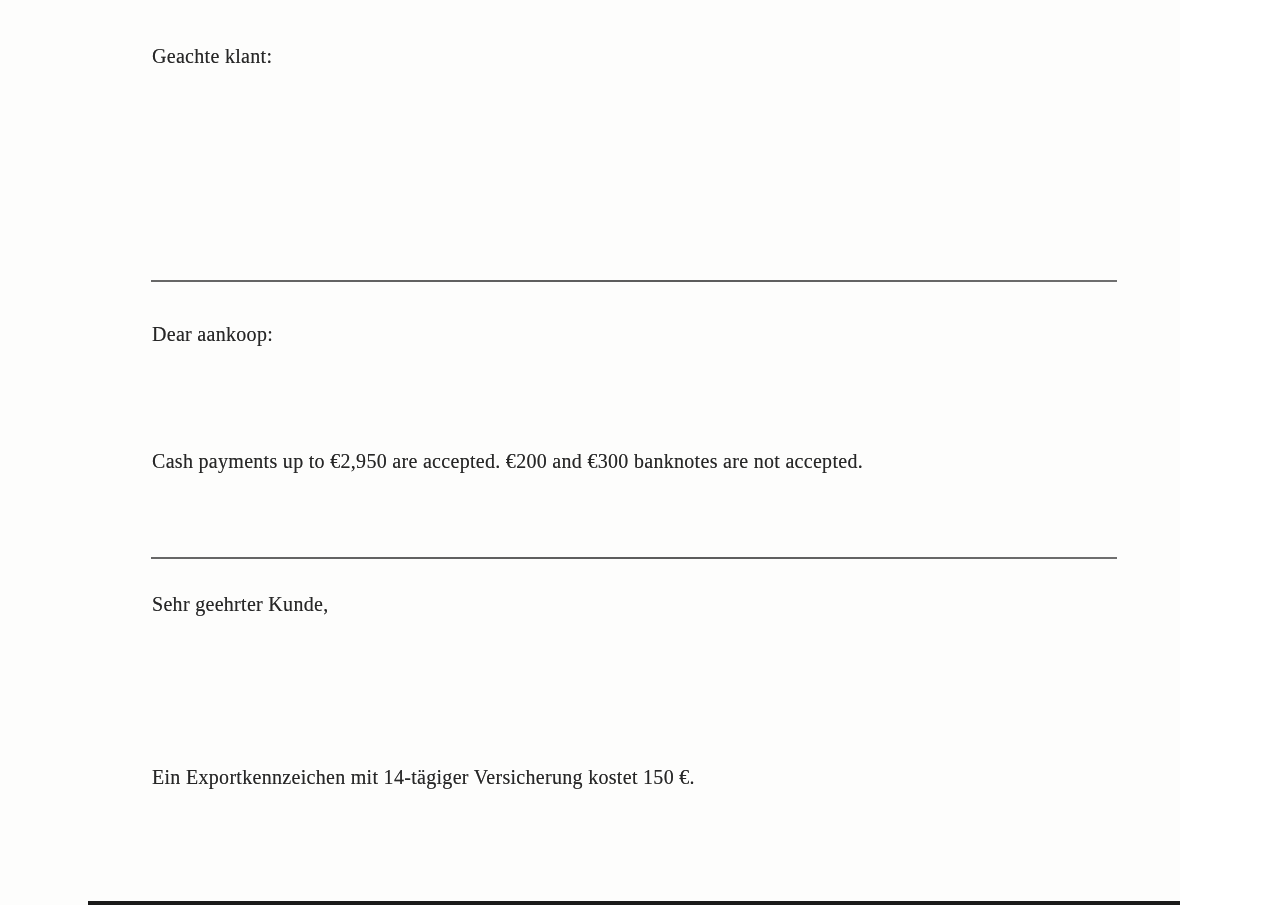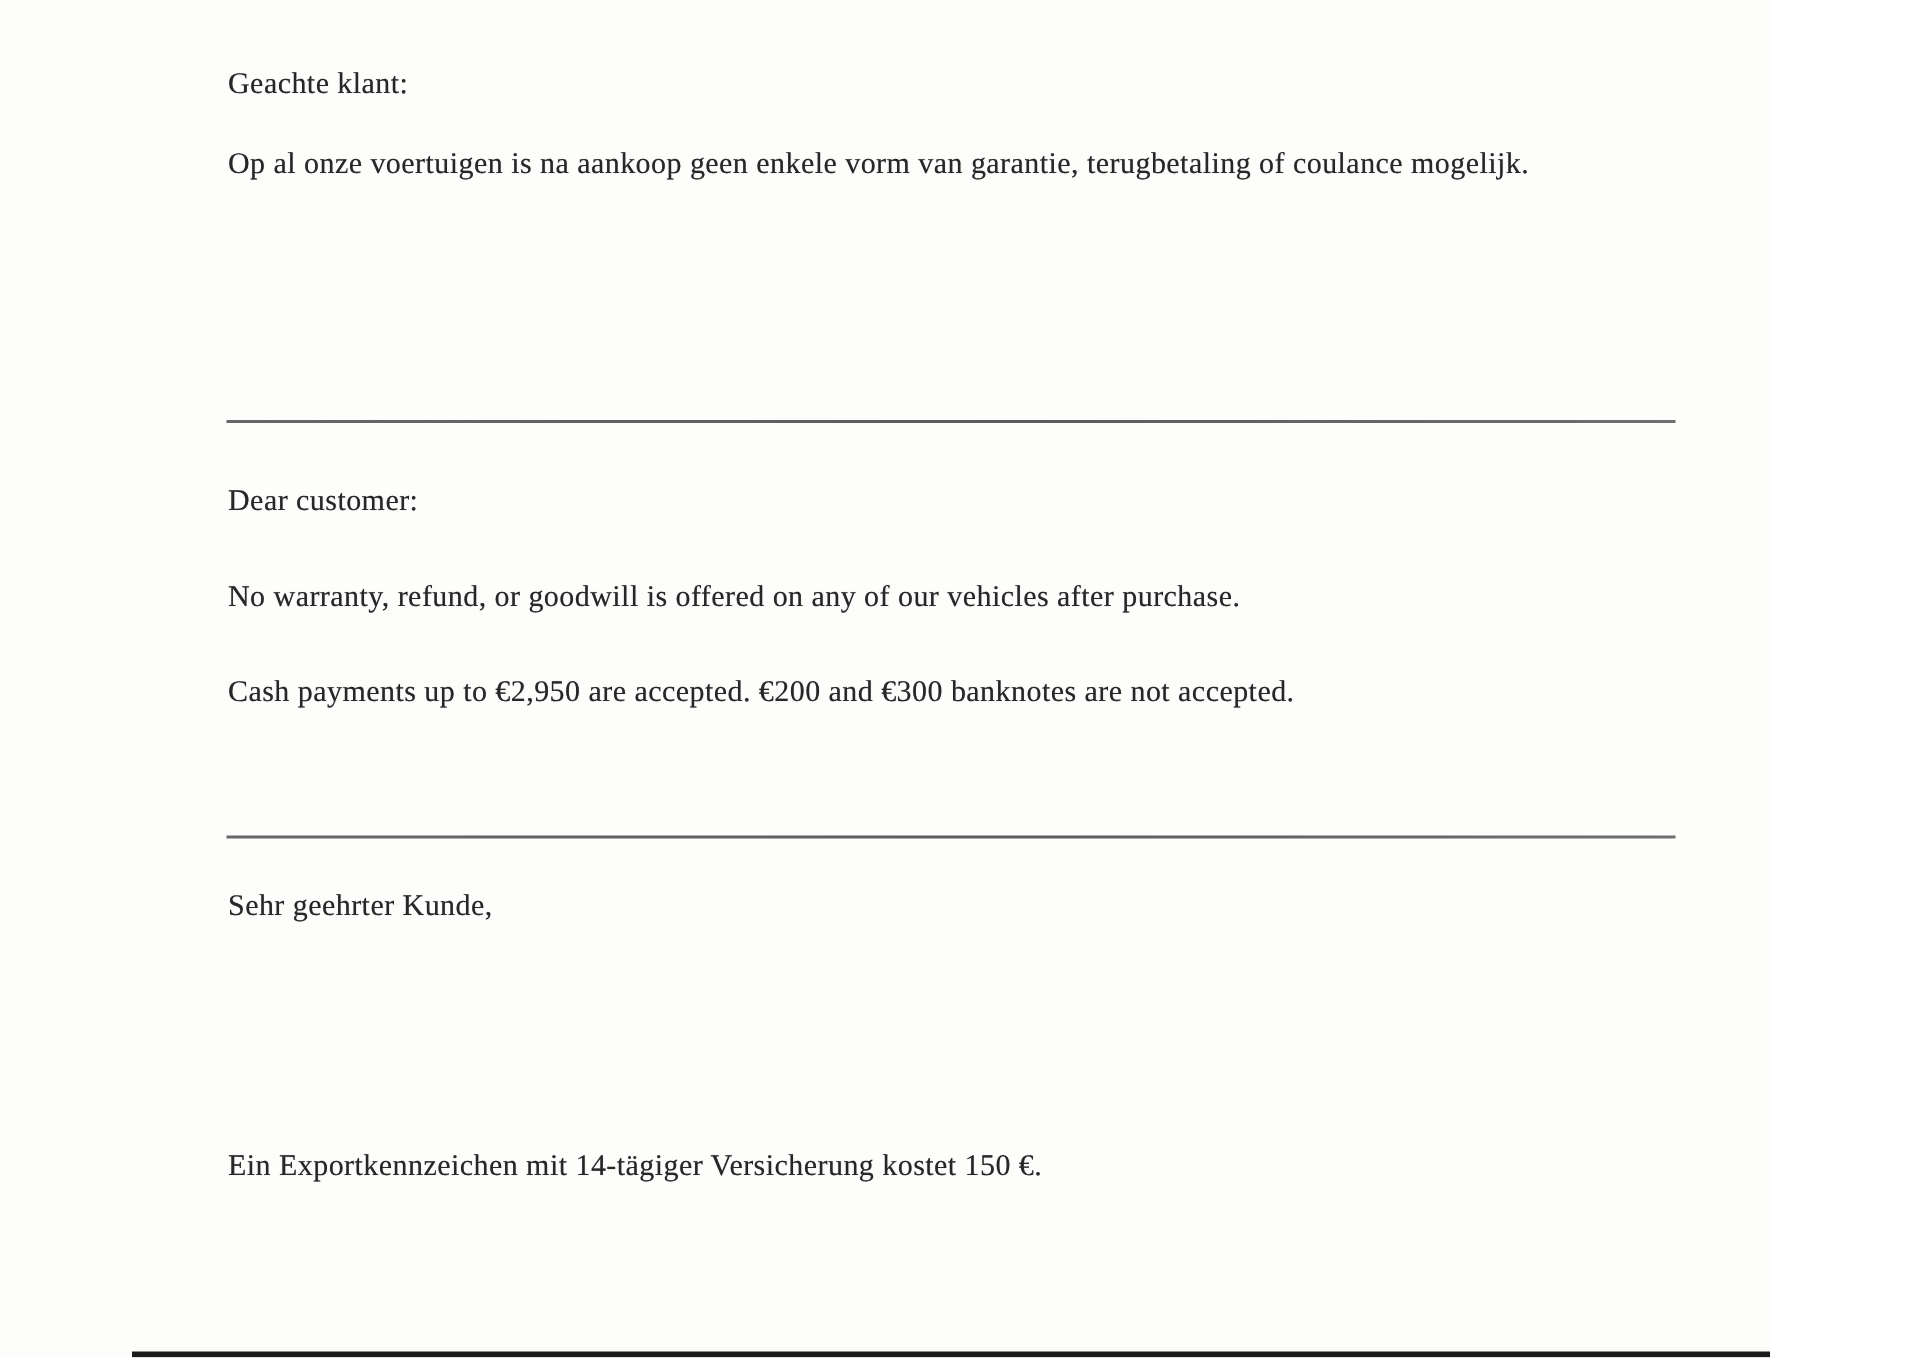--- a/index.html
+++ b/index.html
@@ -64,26 +64,24 @@
     height: 4px;
     background: #1a1a1a;
   }
 </style>
 </head>
 <body>
 
 <div class="page">
 
   <p class="line" style="top:44px">Geachte klant:</p>
-  <p class="line" style="top:97px">Op al onze voertuigen is na aankoop geen enkele vorm van garantie, terugbetaling of coulance mogelijk.</p>
 
   <div class="rule" style="top:280px"></div>
 
-  <p class="line" style="top:322px">Dear customer:</p>
-  <p class="line" style="top:386px">No warranty, refund, or goodwill is offered on any of our vehicles after purchase.</p>
+  <p class="line" style="top:322px">Dear aankoop:</p>
   <p class="line" style="top:449px">Cash payments up to €2,950 are accepted. €200 and €300 banknotes are not accepted.</p>
 
   <div class="rule" style="top:557px"></div>
 
   <p class="line" style="top:592px">Sehr geehrter Kunde,</p>
   <p class="line" style="top:765px">Ein Exportkennzeichen mit 14-tägiger Versicherung kostet 150 €.</p>
 
   <div class="scan-squiggle"></div>
   <div class="scan-dot"></div>
   <div class="scan-edge-strip"></div>

